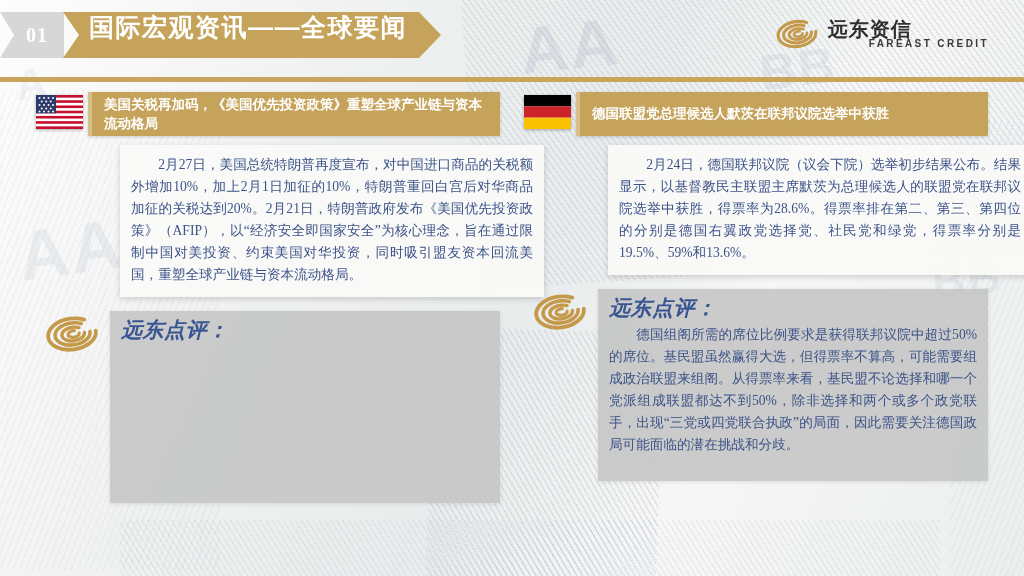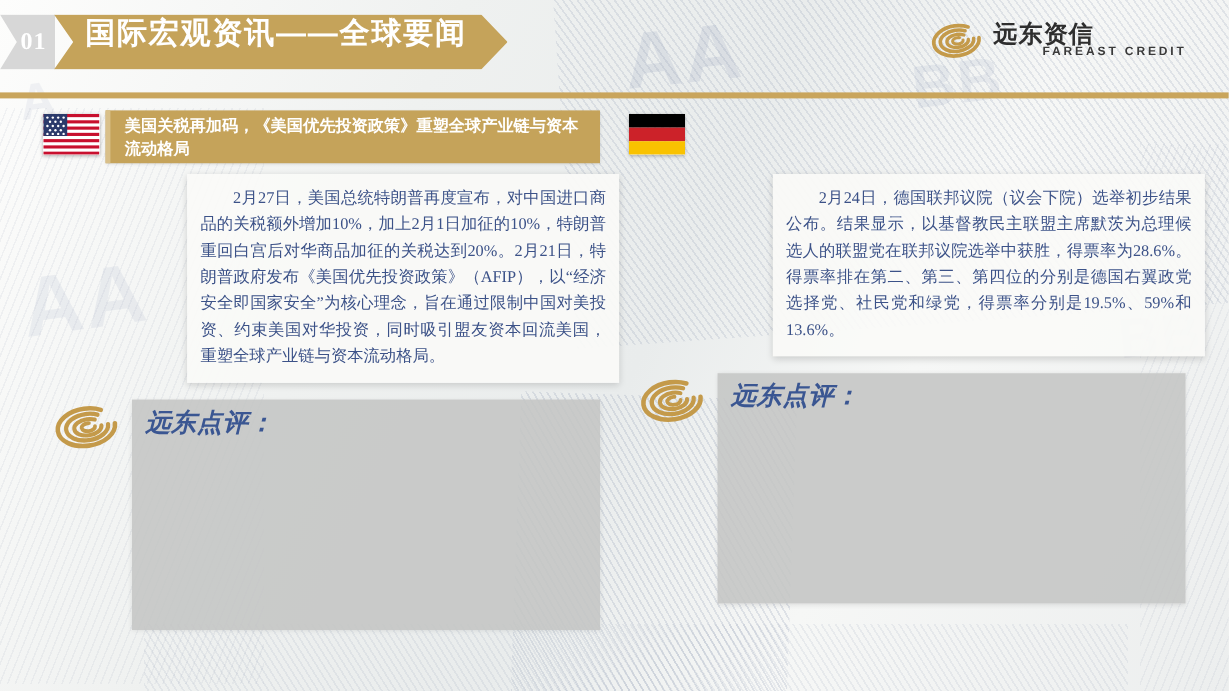--- a/index.html
+++ b/index.html
@@ -15,21 +15,21 @@
       linear-gradient(115deg,#fdfdfc 0%,#eff1f0 30%,#e9ecec 52%,#f6f7f6 70%,#eceeee 100%);}
   .tex-stripes{position:absolute;opacity:.30;
      background-image:repeating-linear-gradient(58deg,rgba(120,135,165,.55) 0 1.4px,rgba(255,255,255,0) 1.4px 5px);}
   .tex-soft{position:absolute;opacity:.22;
      background-image:repeating-linear-gradient(112deg,rgba(140,150,175,.45) 0 1.2px,rgba(255,255,255,0) 1.2px 6px);}
   .wm{position:absolute;font-family:"Liberation Sans",sans-serif;font-weight:700;
       color:#8d9ab8;opacity:.17;letter-spacing:2px;}
 
   
   #header{position:absolute;left:0;top:12px;height:46px;z-index:4;display:flex;align-items:stretch;}
-  #num-badge{width:46px;background:#d7d7d7;display:flex;align-items:center;justify-content:center;
+  #num-badge{width:64px;background:#d7d7d7;display:flex;align-items:center;justify-content:center;
      clip-path:polygon(0 0,100% 0,100% 100%,0 100%,14px 50%);}
   #num-badge span{color:#ffffff;font-size:20px;font-weight:700;letter-spacing:1px;
      font-family:"Liberation Serif",serif;padding-left:10px;}
   #title-band{background:#c5a35a;display:flex;align-items:center;padding:0 34px 16px 26px;margin-left:-1px;
      clip-path:polygon(0 0,calc(100% - 22px) 0,100% 50%,calc(100% - 22px) 100%,0 100%,16px 50%);}
   #title-band span{color:#ffffff;font-size:25px;font-weight:700;letter-spacing:1.5px;
      font-family:"Liberation Sans","DejaVu Sans",sans-serif;white-space:nowrap;}
   #gold-rule{position:absolute;left:0;top:77px;width:1024px;height:5px;background:#c9a55c;z-index:4;}
 
   
@@ -50,21 +50,21 @@
   .headline-row{display:flex;align-items:stretch;height:44px;}
   .flag{width:47px;height:34px;align-self:flex-start;margin-top:3px;
         box-shadow:0 1px 3px rgba(0,0,0,.30);overflow:hidden;flex:0 0 auto;}
   .hl-gap{width:5px;}
   .hl-bar{flex:1;background:#c5a35a;display:flex;align-items:center;padding:3px 8px 3px 12px;
      border-left:4px solid #d9c08a;box-shadow:0 1px 3px rgba(0,0,0,.18);}
   .hl-bar span{color:#ffffff;font-size:13.5px;font-weight:700;line-height:1.42;
      font-family:"Liberation Sans","DejaVu Sans",sans-serif;}
 
   
-  .news-card{margin-top:9px;margin-left:120px;width:360px;background:rgba(250,250,248,.93);
+  .news-card{margin-top:9px;margin-left:84px;width:424px;background:rgba(250,250,248,.93);
      box-shadow:0 2px 6px rgba(0,0,0,.16);padding:9px 11px 11px 11px;box-sizing:border-box;}
   .news-card p{margin:0;color:#3c5288;font-size:13.6px;line-height:1.62;text-align:justify;
      text-indent:2em;font-family:"Liberation Serif","DejaVu Serif",serif;}
 
   
   .cmt-wrap{margin-top:14px;display:flex;align-items:flex-start;}
   .cmt-emblem{width:56px;height:42px;flex:0 0 auto;margin-left:8px;margin-top:2px;}
   .cmt-card{flex:1;margin-left:10px;background:rgba(196,197,196,.88);padding:6px 11px 14px 11px;
      box-sizing:border-box;box-shadow:0 1px 4px rgba(0,0,0,.10);}
   .cmt-title{color:#3a5692;font-size:21px;font-weight:700;line-height:1.25;letter-spacing:.5px;
@@ -187,34 +187,38 @@
 
   <div class="headline-row">
     <span class="flag">
       <svg viewBox="0 0 47 34" width="47" height="34" aria-hidden="true">
         <rect y="0" width="47" height="11.34" fill="#000000"></rect>
         <rect y="11.34" width="47" height="11.33" fill="#cc2229"></rect>
         <rect y="22.67" width="47" height="11.33" fill="#f9c200"></rect>
       </svg>
     </span>
     <span class="hl-gap"></span>
+    <span class="hl-bar">
+      <span>德国联盟党总理候选人默茨在联邦议院选举中获胜</span>
+    </span>
   </div>
 
   <div class="news-card">
     <p>2月24日，德国联邦议院（议会下院）选举初步结果公布。结果显示，以基督教民主联盟主席默茨为总理候选人的联盟党在联邦议院选举中获胜，得票率为28.6%。得票率排在第二、第三、第四位的分别是德国右翼政党选择党、社民党和绿党，得票率分别是19.5%、59%和13.6%。</p>
   </div>
 
   <div class="cmt-wrap">
     <span class="cmt-emblem">
       <svg viewBox="0 0 56 42" width="56" height="42" aria-hidden="true">
         <g fill="none" stroke="#c49a4a" stroke-linecap="round">
           <ellipse cx="28" cy="21" rx="24" ry="15.5" stroke-width="3.8" stroke-dasharray="108 38" transform="rotate(-8 28 21)"></ellipse>
           <ellipse cx="28.6" cy="21" rx="17.6" ry="11" stroke-width="3.6" stroke-dasharray="78 32" transform="rotate(-8 28 21)"></ellipse>
           <ellipse cx="29.2" cy="21.2" rx="11.4" ry="6.8" stroke-width="3.4" stroke-dasharray="50 22" transform="rotate(-8 28 21)"></ellipse>
           <ellipse cx="29.6" cy="21.2" rx="5.6" ry="3.3" stroke-width="3.2" stroke-dasharray="22 12" transform="rotate(-8 28 21)"></ellipse>
         </g>
       </svg>
     </span>
     <div class="cmt-card">
       <div class="cmt-title">远东点评：</div>
+      <p>德国组阁所需的席位比例要求是获得联邦议院中超过50%的席位。基民盟虽然赢得大选，但得票率不算高，可能需要组成政治联盟来组阁。从得票率来看，基民盟不论选择和哪一个党派组成联盟都达不到50%，除非选择和两个或多个政党联手，出现“三党或四党联合执政”的局面，因此需要关注德国政局可能面临的潜在挑战和分歧。</p>
     </div>
   </div>
 </div>
 
 </body></html>

